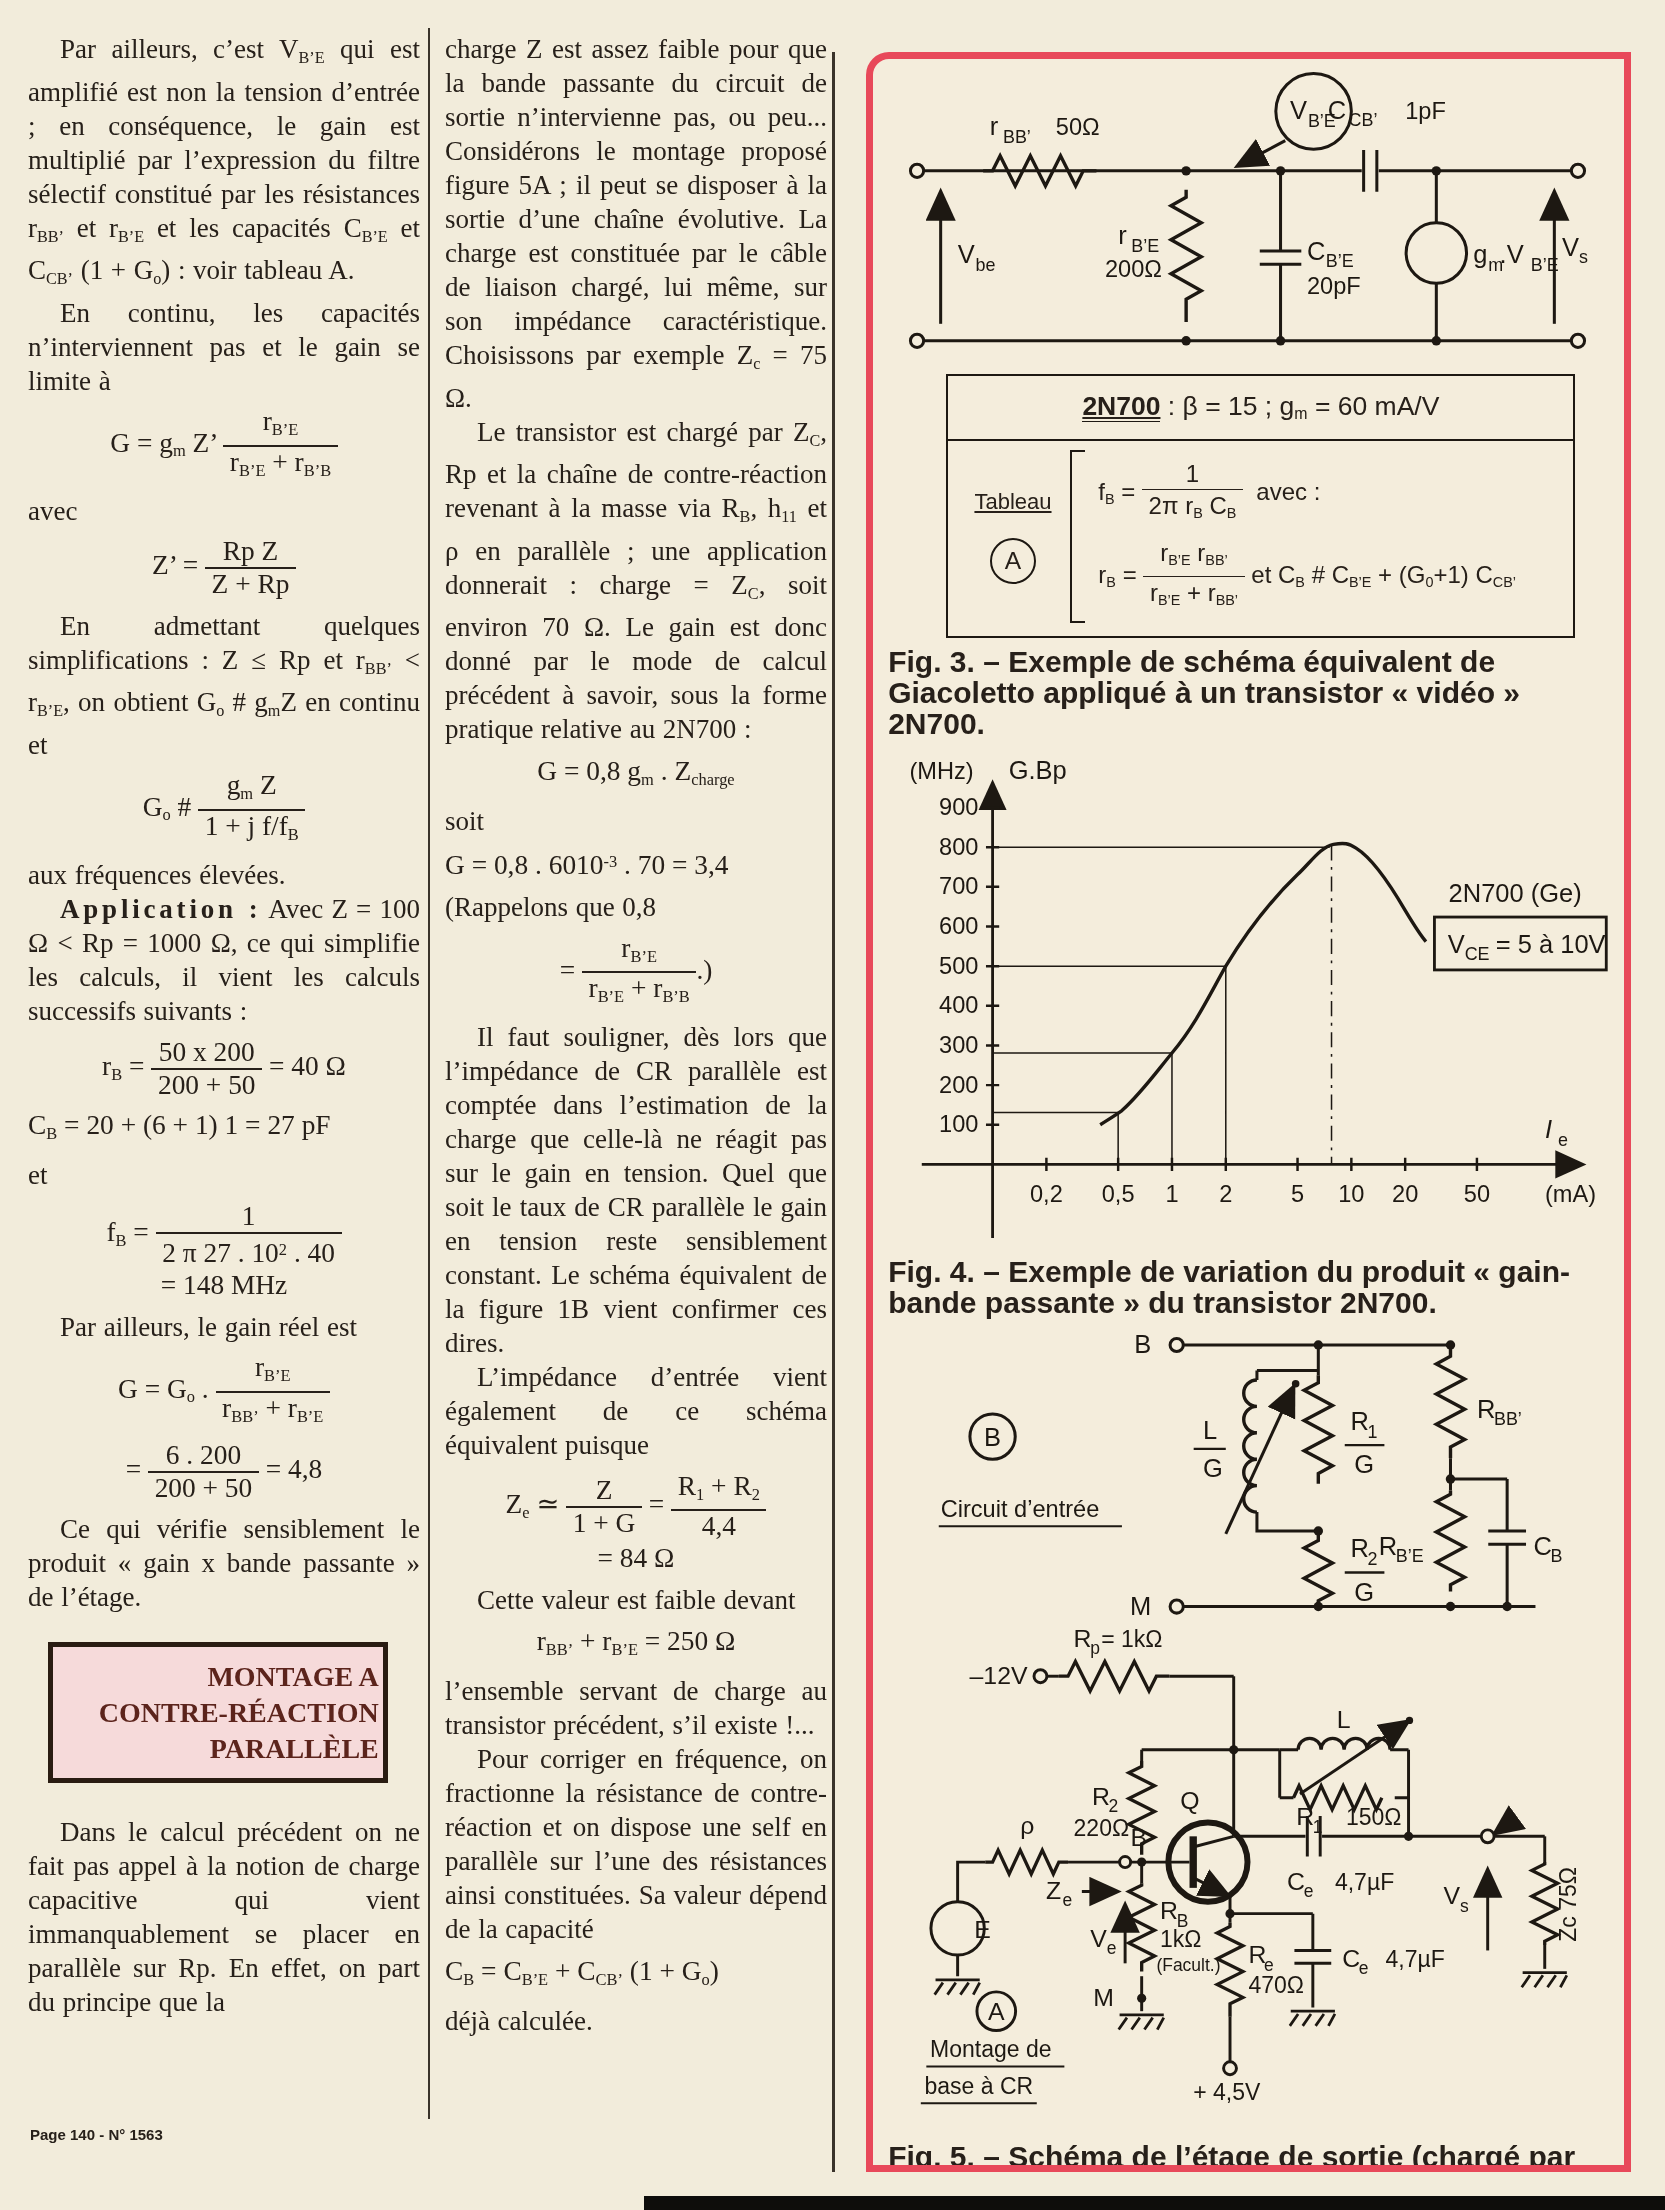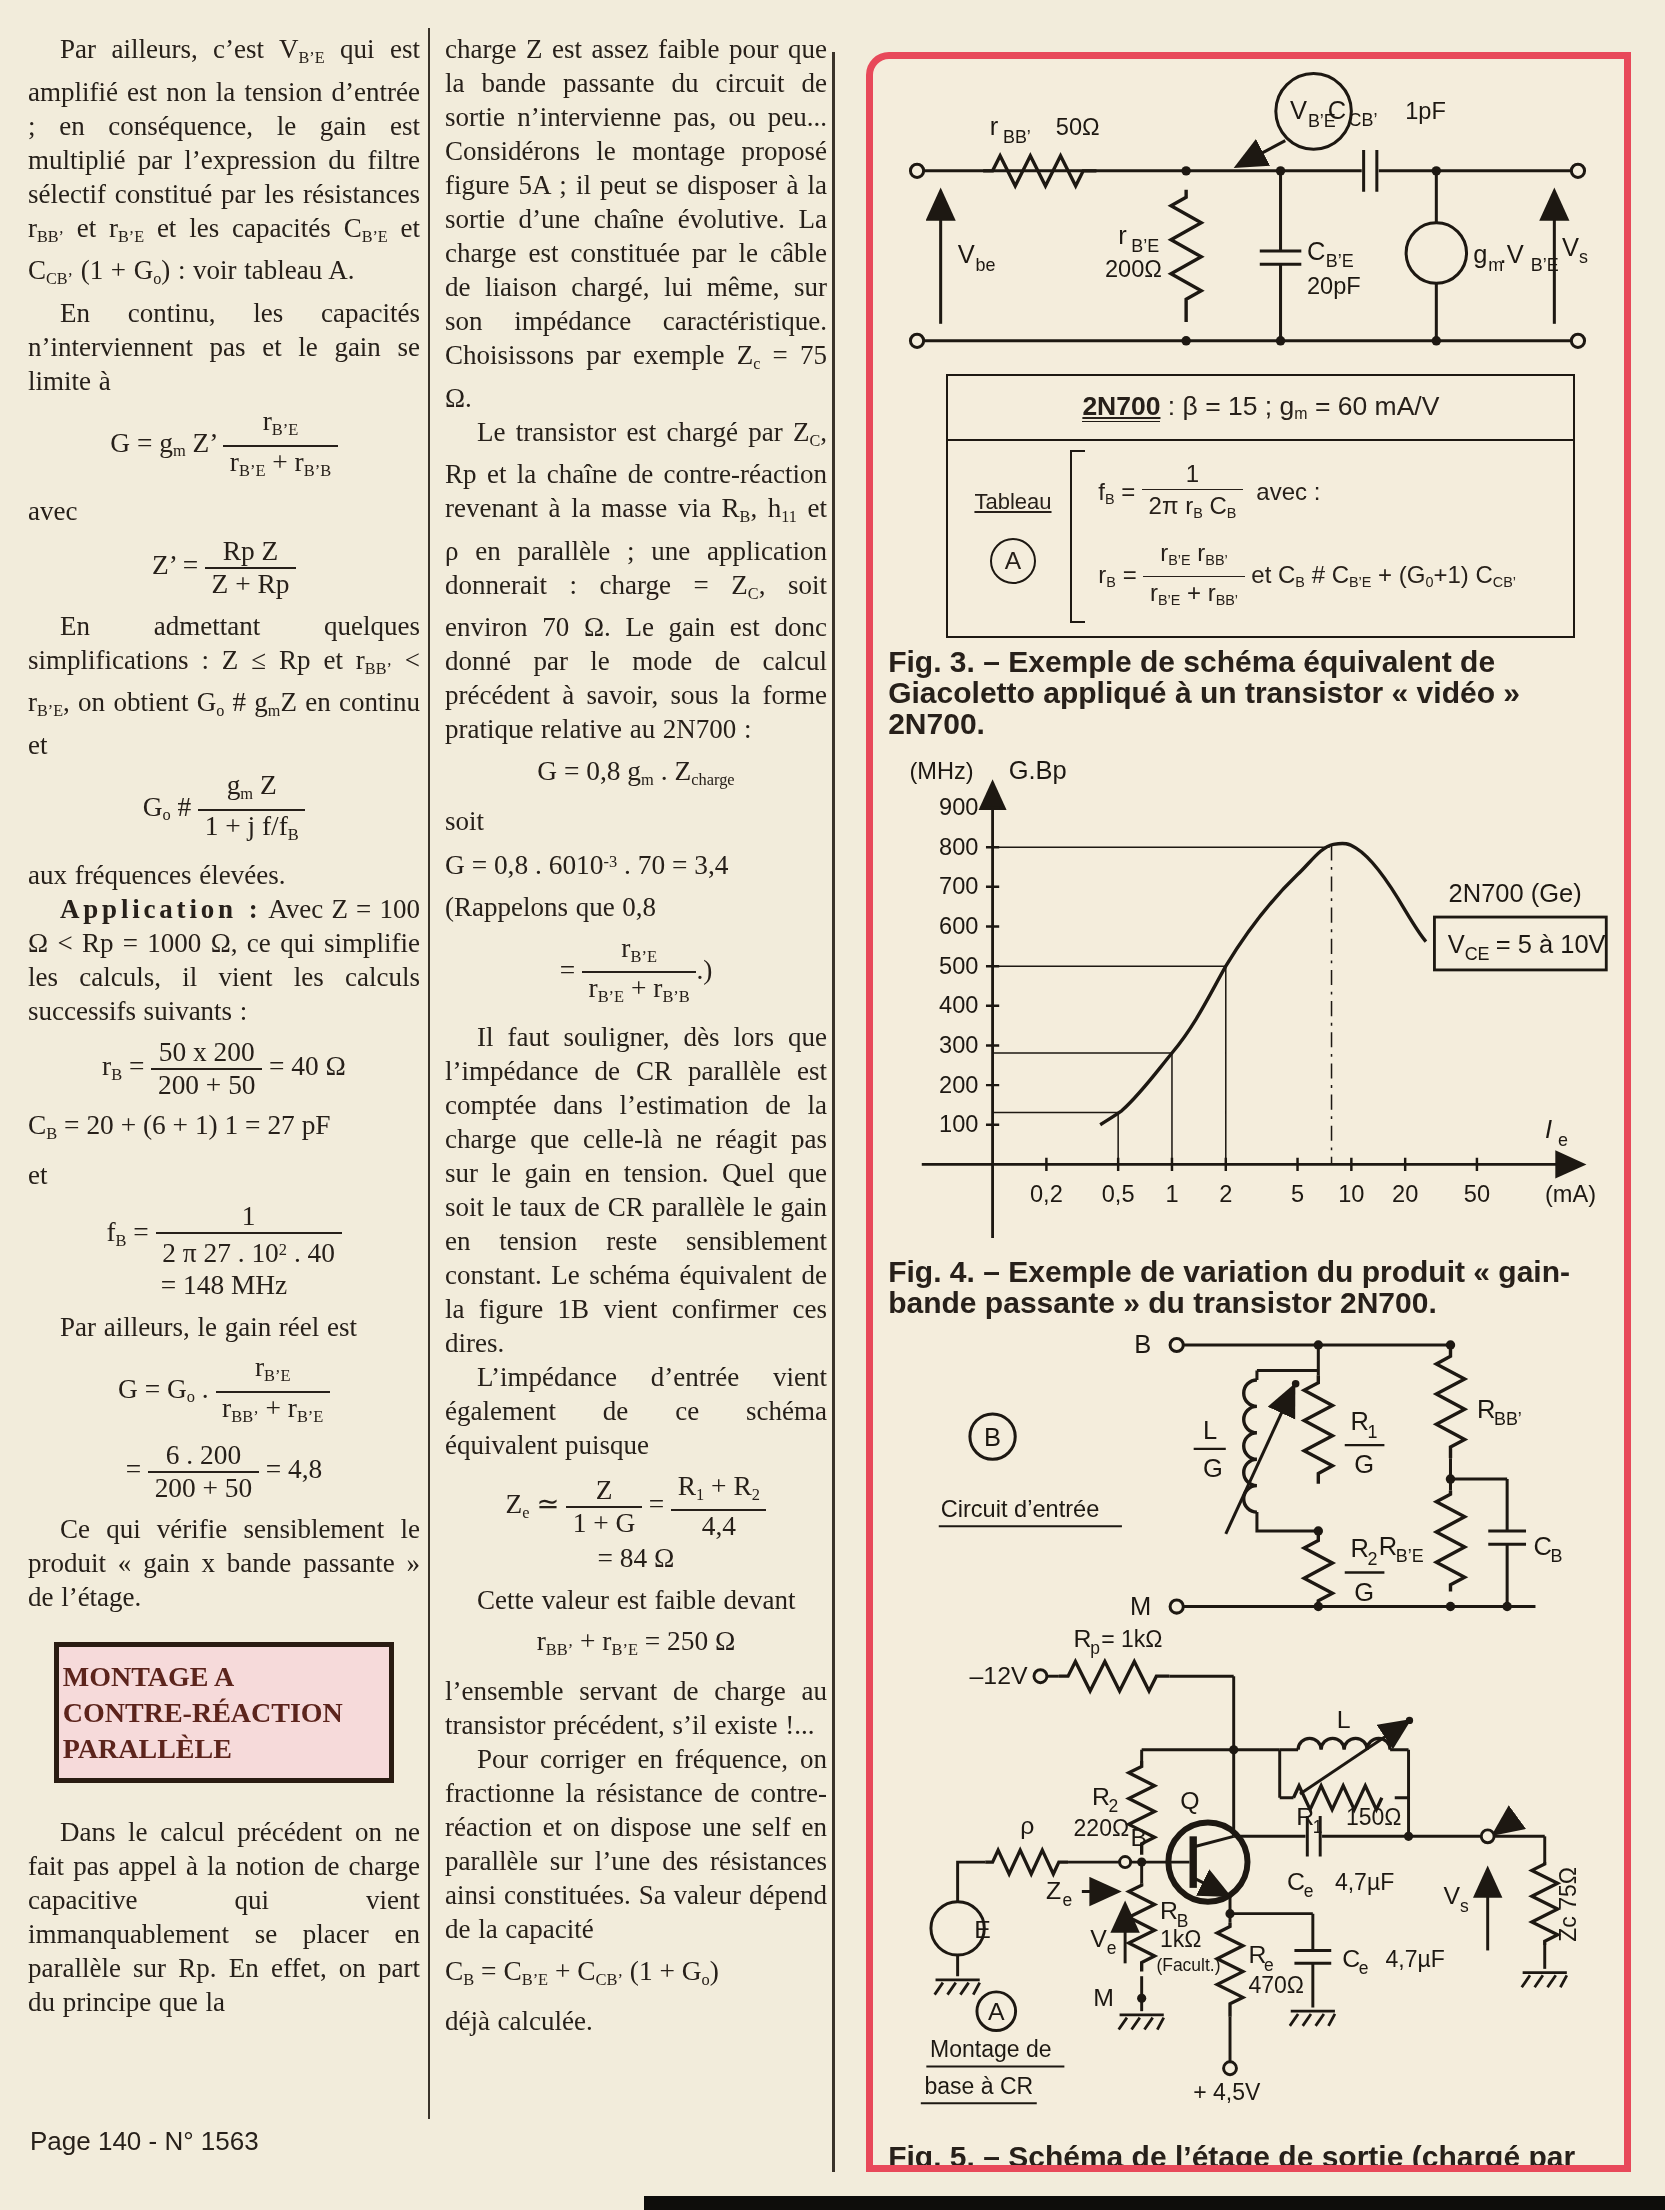--- a/index.html
+++ b/index.html
@@ -12,24 +12,24 @@
   .p{font-size:27px;line-height:34px;text-align:justify;text-indent:32px;margin:0;word-spacing:0.9px}
   .noind{text-indent:0}
   .s{font-size:0.60em}
   sub.s{vertical-align:-0.28em}
   sup.s{vertical-align:0.45em}
   .frm{font-size:27.4px;text-align:center;margin:8.5px 0;line-height:32px}
   .fr{display:inline-block;vertical-align:middle;text-align:center}
   .fr .n{display:block;border-bottom:2.4px solid #27201a;padding:0 6.6px;line-height:31px}
   .fr .d{display:block;padding:0 6.6px;line-height:31px}
   .bold{font-weight:bold;letter-spacing:3.8px}
-  #montage{margin:28px 0 0 26px;width:322px;border:5.7px solid #2a1c12;background:#f6dada;
-           text-align:left;font-weight:bold;color:#5c241c;font-size:28px;line-height:36px;padding:11.4px 3.8px}
+  #montage{margin:28px 0 0 20px;width:322px;border:5.7px solid #2a1c12;background:#f6dada;
+           text-align:right;font-weight:bold;color:#5c241c;font-size:28px;line-height:36px;padding:11.4px 3.8px}
   #footer{position:absolute;left:30px;top:2126px;font-family:"Liberation Sans",sans-serif;
-          font-weight:normal;font-size:26px}
+          font-weight:bold;font-size:15px}
   #panel{position:absolute;left:866px;top:52px;width:765px;height:2120px;box-sizing:border-box;
          border:7.6px solid #e8495a;border-top-left-radius:23px;background:#f4eddc;padding:7.6px 11.4px;overflow:hidden}
   svg{display:block}
   svg text{font-family:"Liberation Sans",sans-serif;fill:#1d1812}
   .lb{font-size:27px}
   .sb{font-size:19px}
   .tk{font-size:25px}
   .cap{font-family:"Liberation Sans",sans-serif;font-weight:bold;font-size:30px;line-height:31px;margin:7.6px 3.8px 9.5px 3.8px}
   #tabA{margin:5.7px 0 0 62px;width:625px;border:2.8px solid #1d1812;font-family:"Liberation Sans",sans-serif}
   #tabA .hd{border-bottom:2.8px solid #1d1812;text-align:center;font-size:26.5px;padding:15px 8px}

